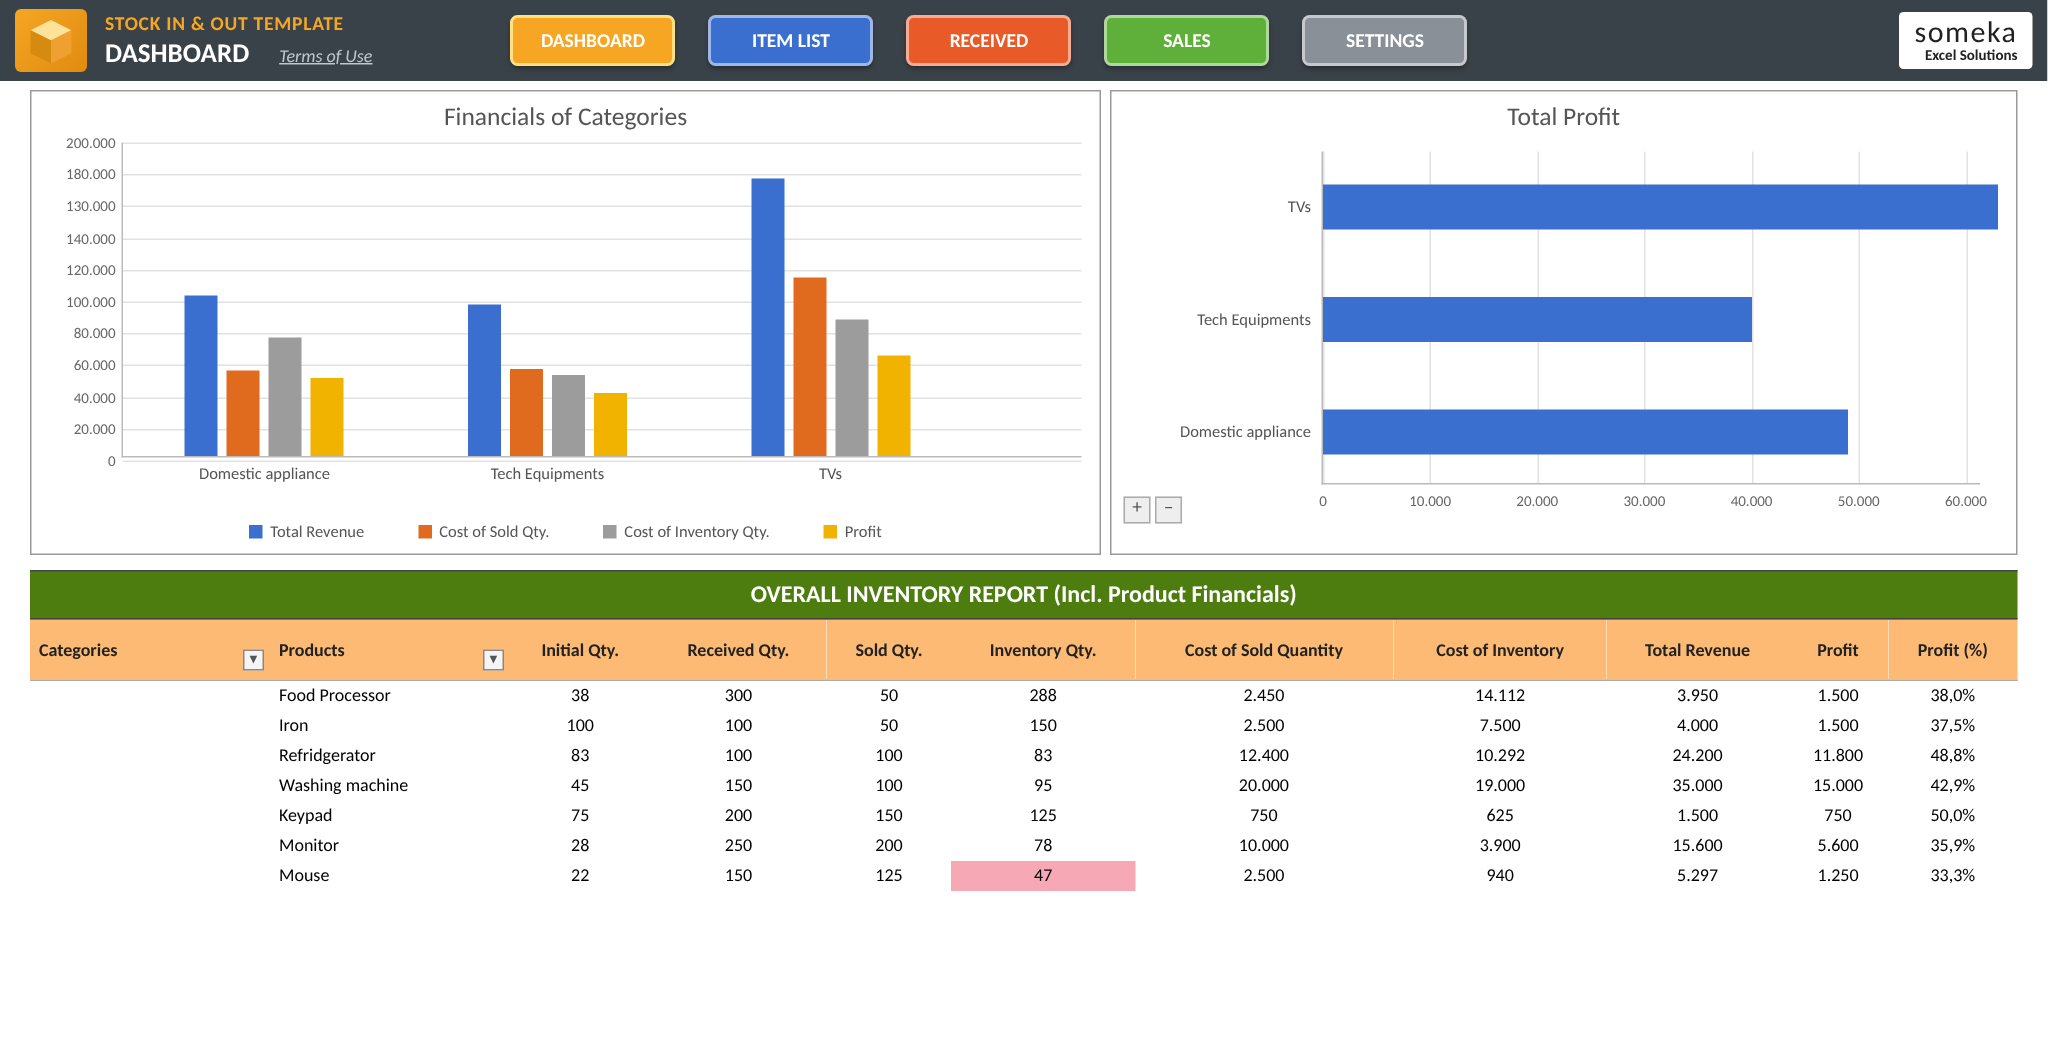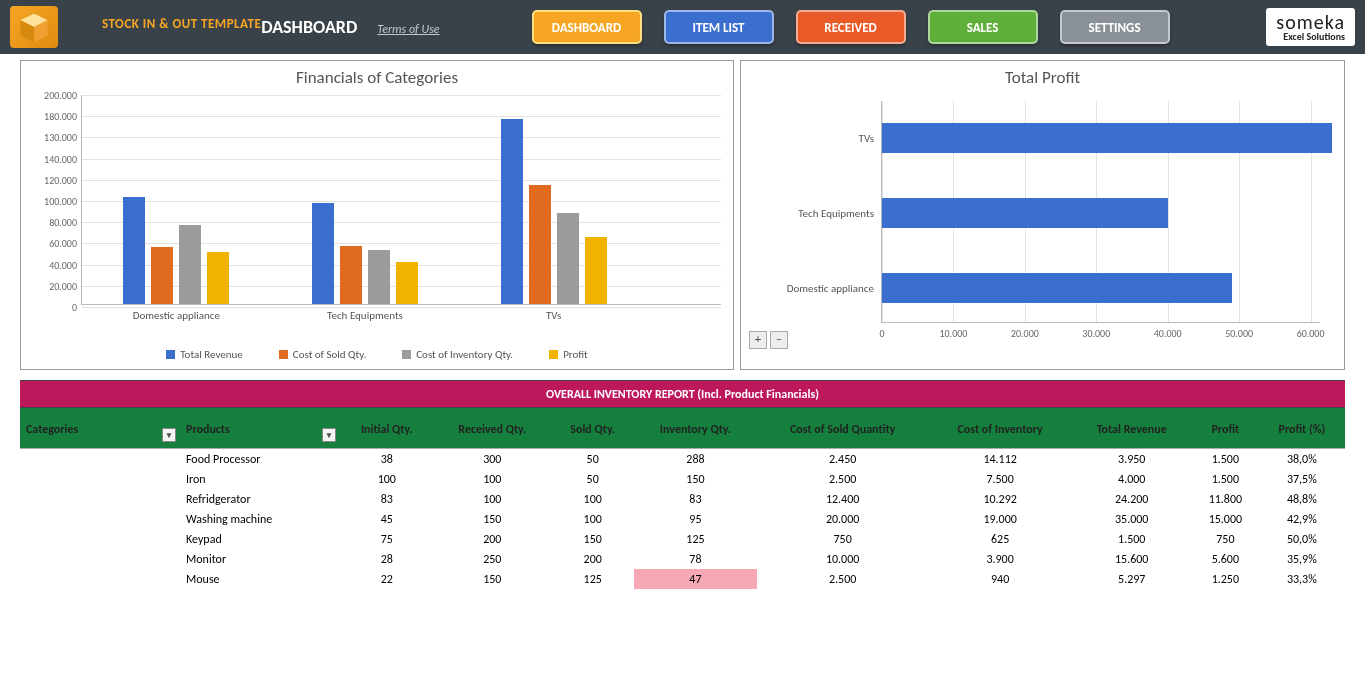--- a/index.html
+++ b/index.html
@@ -9,21 +9,21 @@
   .header {
     height: 54px; background: #3a4249; display: flex; align-items: center;
     padding: 0 10px; gap: 12px;
   }
   .logo-box {
     width: 48px; height: 42px; background: linear-gradient(135deg,#f6a623,#e08b10);
     border-radius: 4px; display:flex; align-items:center; justify-content:center;
     position:relative;
   }
   .logo-box svg { width: 34px; height: 34px; }
-  .title-col { display:flex; gap:0;margin-left:32px; }
+  .title-col { display:flex; flex-direction:column; gap:0; }
   .title-small { color:#f6a623; font-size:13px; font-weight:700; letter-spacing:.5px; }
   .title-row2 { display:flex; align-items:baseline; gap:20px; }
   .title-big { color:#fff; font-size:18px; font-weight:700; }
   .terms { color:#bfc7d0; font-style:italic; font-size:12px; text-decoration:underline; }
   .nav { display:flex; gap:22px; margin-left:80px; }
   .nav-btn {
     min-width:110px; height:34px; border-radius:5px; color:#fff; font-weight:700;
     font-size:13px; display:flex; align-items:center; justify-content:center;
     border:2px solid rgba(255,255,255,.5); cursor:pointer;
     box-shadow:0 2px 3px rgba(0,0,0,.3);
@@ -70,30 +70,30 @@
   .hbar-plot { position:absolute; left:140px; top:40px; right:24px; bottom:46px; border-left:1px solid #bbb; border-bottom:1px solid #bbb; }
   .hgrid-v { position:absolute; top:0; bottom:0; width:1px; background:#e2e2e2; }
   .hxlab { position:absolute; bottom:-18px; font-size:10px; color:#666; transform:translateX(-50%); }
   .hrow-lab { position:absolute; left:-134px; width:126px; text-align:right; font-size:11px; color:#555; transform:translateY(-50%); }
   .hbar { position:absolute; left:0; height:30px; background:#3b6fcf; transform:translateY(-50%); }
   .zoom-ctrl { position:absolute; left:8px; bottom:20px; display:flex; gap:3px; }
   .zbtn { width:18px; height:18px; background:#eee; border:1px solid #aaa; font-size:13px; line-height:14px; text-align:center; cursor:pointer; color:#555;}
 
   
   .report-band {
-    margin:6px 20px 0 20px; background:#be185d; color:#fff;
-    text-align:center; padding:6px 0; font-size:12px; font-weight:700;
+    margin:6px 20px 0 20px; background:#4d7c0f; color:#fff;
+    text-align:center; padding:6px 0; font-size:16px; font-weight:700;
     border-top:1px solid #444; border-bottom:1px solid #444;
   }
 
   
   .tbl-wrap { margin:0 20px; }
   table { width:100%; border-collapse:collapse; font-size:12px; }
   thead th {
-    background:#15803d; color:#222; font-weight:700; padding:14px 6px 12px;
+    background:#fdba74; color:#222; font-weight:700; padding:14px 6px 12px;
     border-bottom:1px solid #aaa; text-align:center; position:relative; vertical-align:middle;
   }
   thead th .fbtn {
     position:absolute; right:4px; bottom:6px; width:14px; height:14px;
     border:1px solid #888; background:#f5f5f5; font-size:9px; line-height:12px;
     text-align:center; cursor:pointer; color:#555;
   }
   tbody td { padding:3px 6px; text-align:center; }
   tbody td.l { text-align:left; }
   tbody td.catcell { text-align:left; font-weight:700; white-space:nowrap; }

